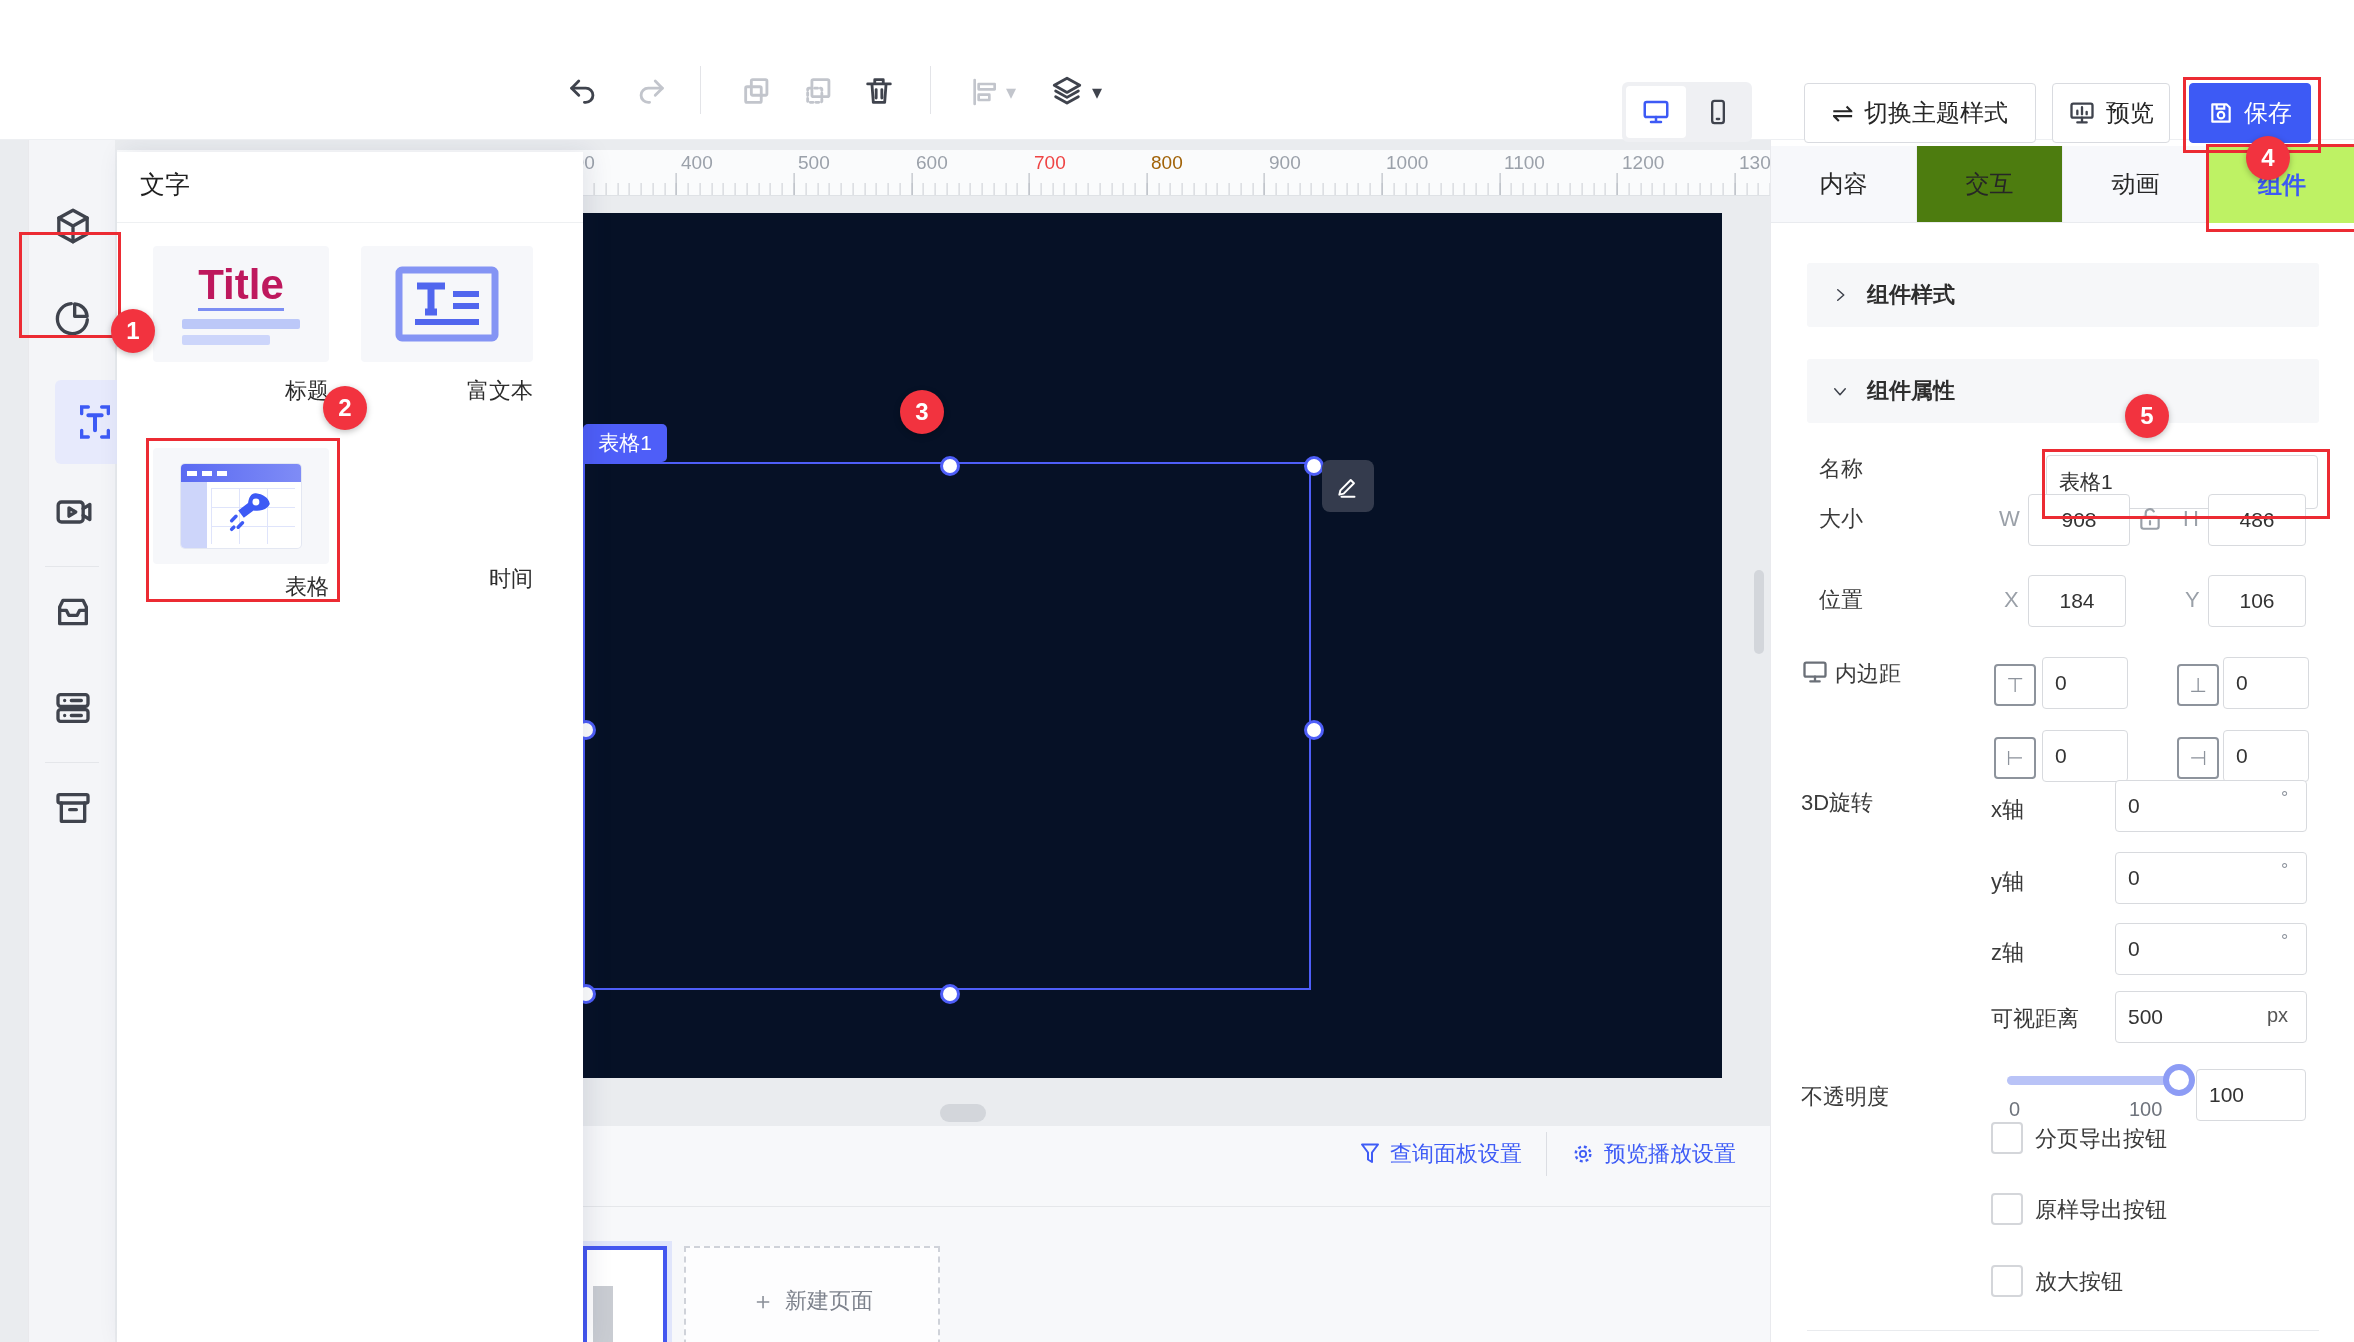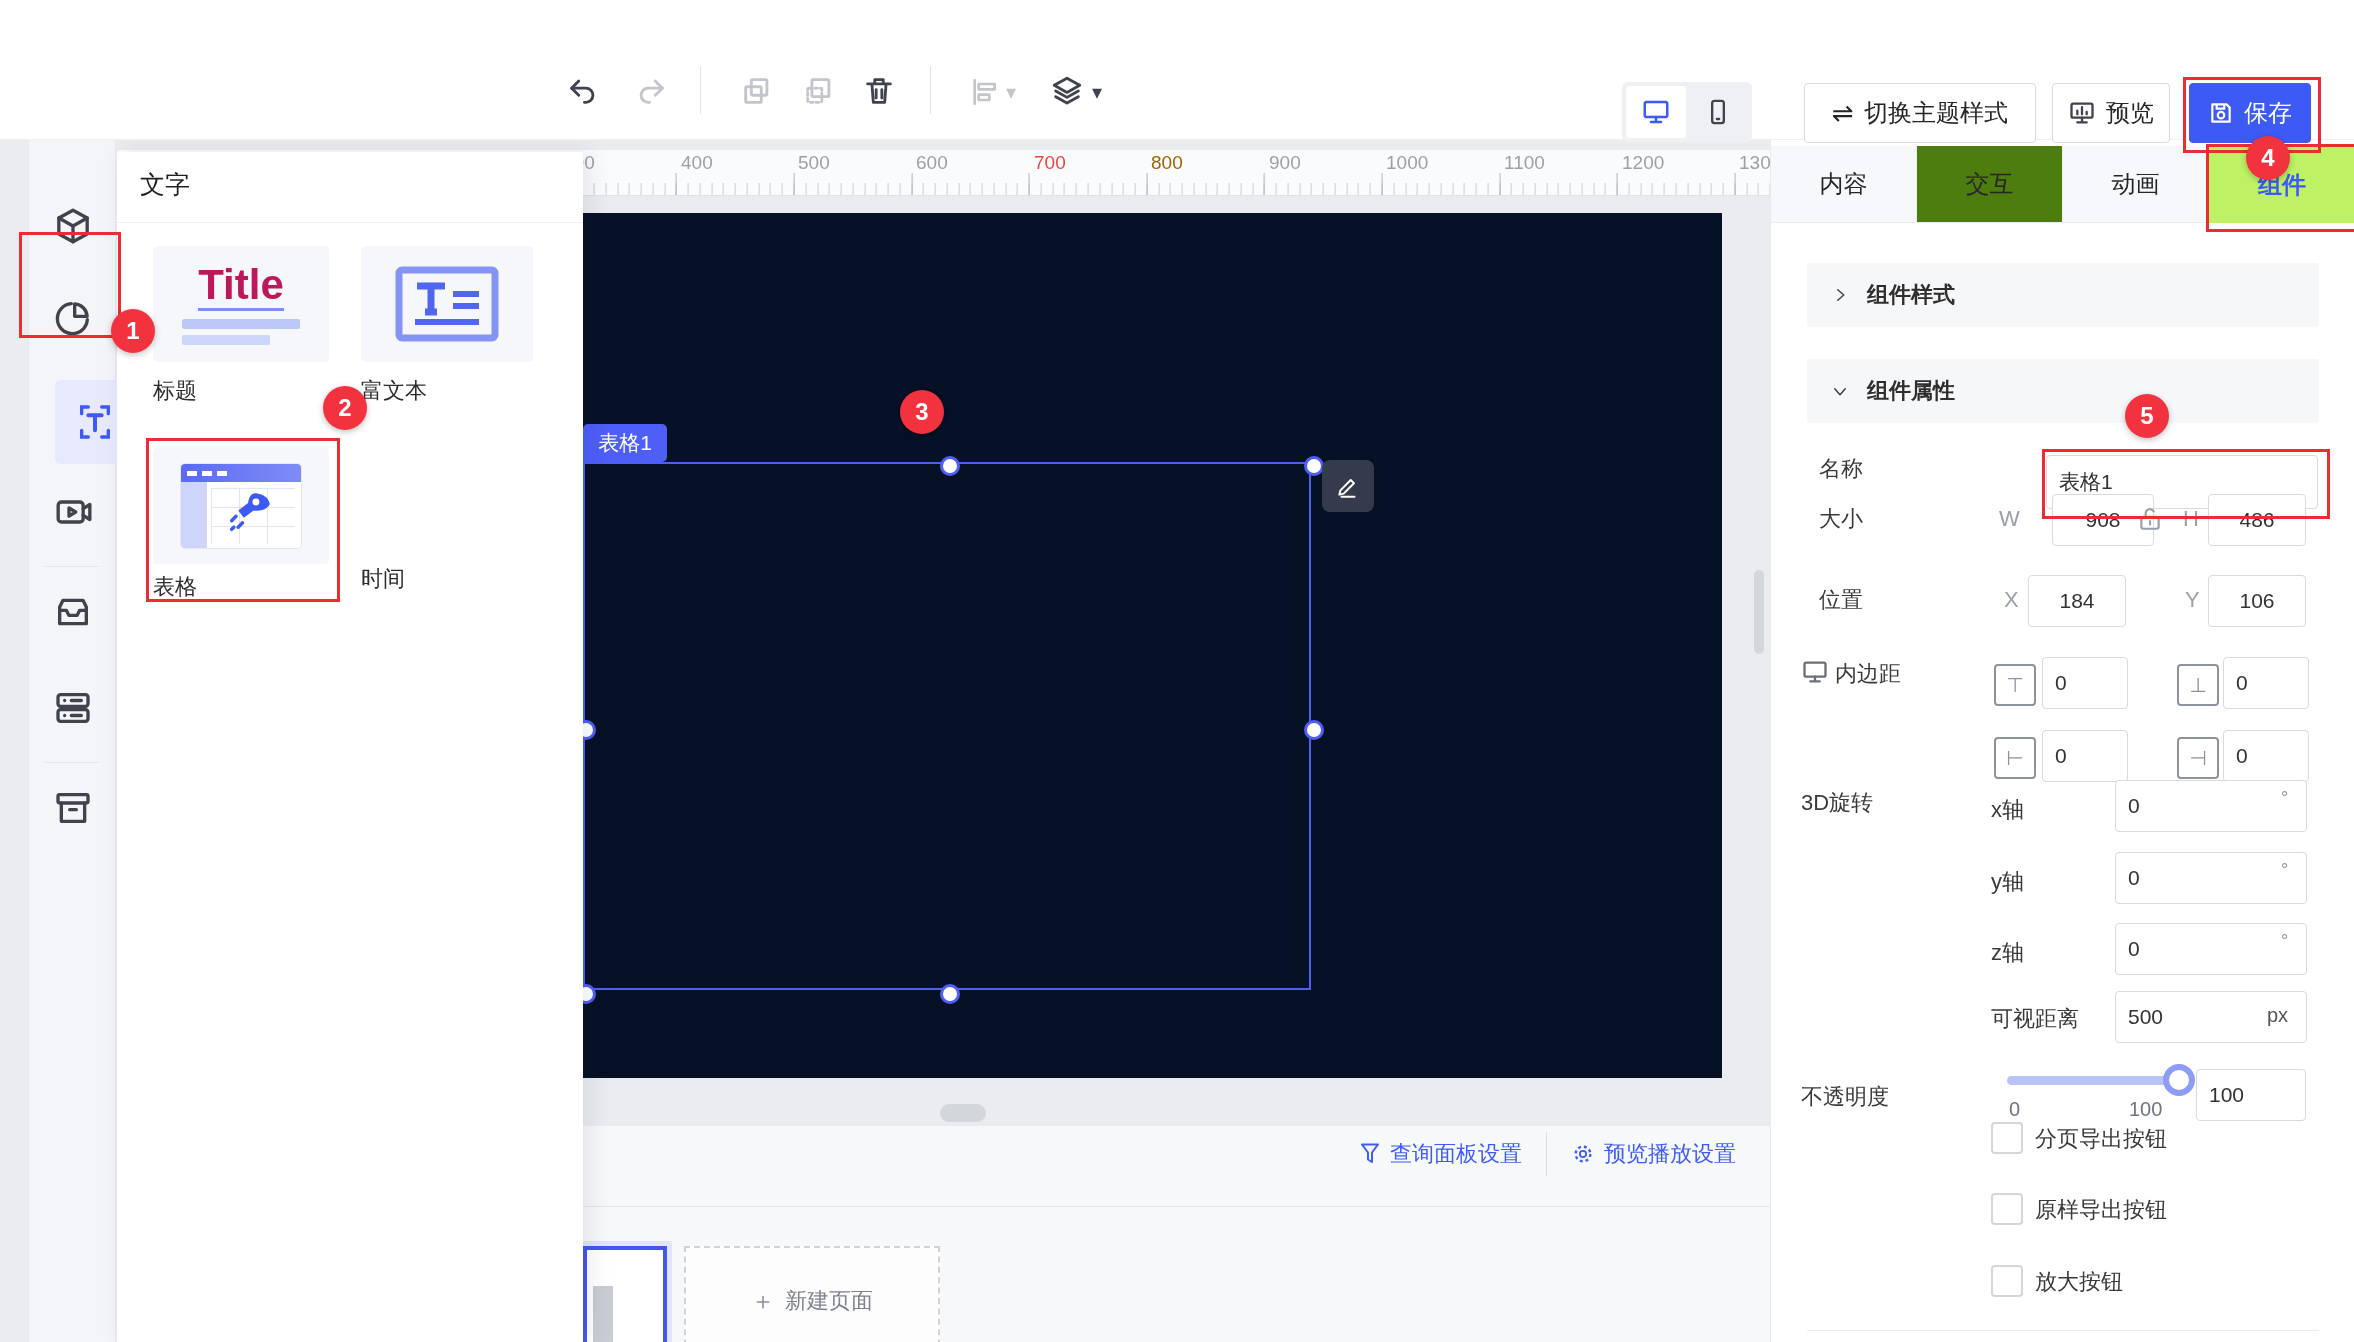--- a/index.html
+++ b/index.html
@@ -12,21 +12,21 @@
   .ipt{position:absolute;box-sizing:border-box;border:1px solid #d8dade;border-radius:4px;
        font:21px "Liberation Sans",sans-serif;color:#333;background:#fff;padding:0 12px;outline:none}
   .ipt-c{text-align:center}
   .lbl{position:absolute;font-size:22px;color:#3a3a3a;white-space:nowrap}
   .dim{color:#9aa0a8}
   .redbox{position:absolute;border:3px solid #ec2b33;z-index:40;pointer-events:none}
   .badge{position:absolute;width:44px;height:44px;border-radius:50%;background:#f2333f;color:#fff;
          font-size:24px;font-weight:bold;display:flex;align-items:center;justify-content:center;
          z-index:50;box-shadow:0 2px 6px rgba(0,0,0,.25)}
   .card{position:absolute;background:#f6f7fa;border-radius:4px;display:flex;align-items:center;justify-content:center}
-  .card-lbl{position:absolute;text-align:left;font-size:22px;color:#2d2d2d}
+  .card-lbl{position:absolute;text-align:right;font-size:22px;color:#2d2d2d}
   .tbtn{position:absolute;border:1px solid #d9dbe0;border-radius:4px;background:#fff;display:flex;
         align-items:center;justify-content:center;gap:10px;font-size:24px;color:#262626;cursor:pointer}
   .seccap{position:absolute;background:#f6f7f9;border-radius:3px;display:flex;align-items:center;font-size:22px;font-weight:bold;color:#2e2e2e}
   .padbox{position:absolute;width:38px;height:38px;border:2px solid #8d939c;border-radius:4px;color:#8d939c;
           display:flex;align-items:center;justify-content:center;font-size:20px}
   .cb{position:absolute;width:28px;height:28px;border:2px solid #d4d6da;border-radius:4px;background:#fff}
   .handle{position:absolute;width:14px;height:14px;border-radius:50%;background:#fff;border:3px solid #4e5ef8;z-index:12}
   .deg{position:absolute;right:12px;top:8px;color:#8d939c;font-size:18px}
 </style>
 </head>
@@ -275,21 +275,21 @@
         <path class="ic" d="m5 9 7 8 7-8"></path>
       </svg>
     <span>组件属性</span>
   </div>
 
   <div class="lbl" style="left:48px;top:314px">名称</div>
   <input class="ipt" style="left: 275px; top: 315px; width: 272px; height: 54px;" value="表格1">
 
   <div class="lbl" style="left:48px;top:364px">大小</div>
   <div class="lbl dim" style="left:228px;top:366px">W</div>
-  <input class="ipt ipt-c" style="left: 257px; top: 354px; width: 102px; height: 52px; margin-left: 24px;" value="908">
+  <input class="ipt ipt-c" style="left: 257px; top: 354px; width: 102px; height: 52px;" value="908">
   <svg class="abs" style="left:366px;top:364px" width="26" height="30" viewBox="0 0 24 26">
       <rect x="4" y="11" width="16" height="11" rx="2" style="stroke:#9aa0a8;fill:none;stroke-width:2"></rect>
       <path d="M8 11V8a4 4 0 0 1 7.5-2M12 15v3" style="stroke:#9aa0a8;fill:none;stroke-width:2;stroke-linecap:round"></path>
     </svg>
   <div class="lbl dim" style="left:412px;top:366px">H</div>
   <input class="ipt ipt-c" style="left: 437px; top: 354px; width: 98px; height: 52px;" value="486">
 
   <div class="lbl" style="left:48px;top:445px">位置</div>
   <div class="lbl dim" style="left:233px;top:447px">X</div>
   <input class="ipt ipt-c" style="left: 257px; top: 435px; width: 98px; height: 52px;" value="184">

